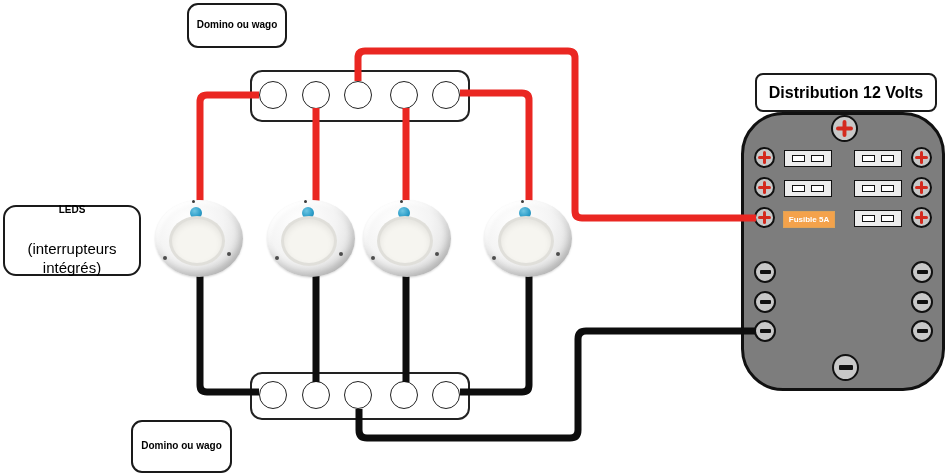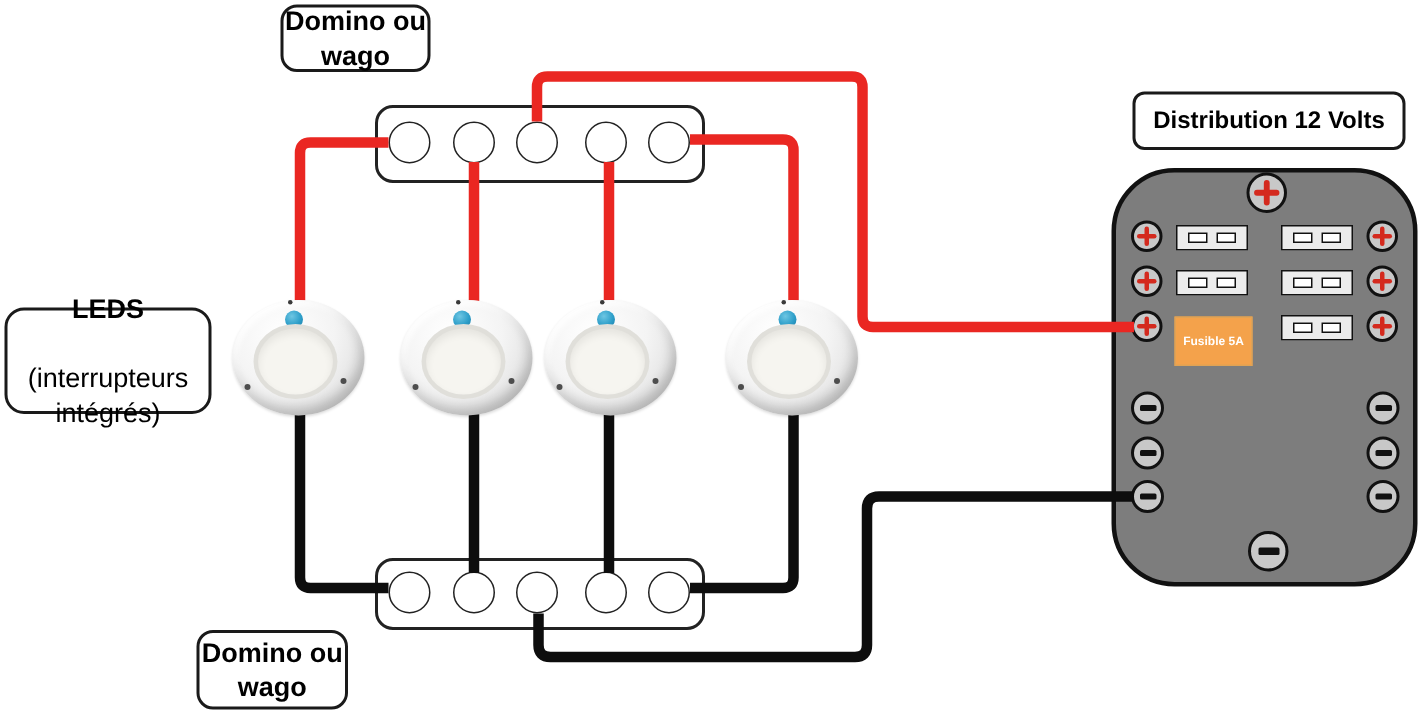--- a/index.html
+++ b/index.html
@@ -17,26 +17,26 @@
   #canvas{
     position:relative;width:947px;height:476px;background:#ffffff;
     font-family:"Liberation Sans", sans-serif;overflow:hidden;
   }
   
   .labelbox{
     position:absolute;background:#fff;border:2px solid #1a1a1a;border-radius:11px;
     display:flex;flex-direction:column;align-items:center;justify-content:center;
     text-align:center;z-index:5;box-sizing:border-box;color:#000;
   }
-  .labelbox .bold{font-weight:bold;font-size:18px;line-height:1.25;}
-  .labelbox .reg{font-weight:normal;font-size:18px;line-height:1.25;}
+  .labelbox .bold{font-weight:bold;font-size:10px;line-height:1.25;}
+  .labelbox .reg{font-weight:normal;font-size:15px;line-height:1.25;}
   #lbl-top{left:187px;top:3px;width:100px;height:45px;}
   #lbl-bottom{left:131px;top:420px;width:101px;height:53px;}
   #lbl-leds{left:3px;top:205px;width:138px;height:71px;border-radius:13px;gap:24px;}
-  #lbl-dist{left:755px;top:61px;width:182px;height:39px;border-radius:8px;}
+  #lbl-dist{left:755px;top:73px;width:182px;height:39px;border-radius:8px;}
   #lbl-dist .bold{font-size:16px;}
   
   .block{
     position:absolute;background:#fff;border:2px solid #222;border-radius:12px;
     box-sizing:border-box;z-index:2;
   }
   #block-top{left:250px;top:70px;width:220px;height:52px;}
   #block-bottom{left:250px;top:372px;width:220px;height:48px;}
   .hole{
     position:absolute;width:28px;height:28px;border-radius:50%;
@@ -83,21 +83,21 @@
   .sym-plus::after{content:"";position:absolute;top:0;left:4.75px;width:3.5px;height:13px;background:var(--plus-symbol);border-radius:1.5px;}
   .lg .sym-plus{transform:scale(1.3);}
   .sym-minus{width:11px;height:3.5px;background:var(--minus-symbol);border-radius:1px;}
   .lg .sym-minus{width:14px;height:4.5px;}
   .fuse{
     position:absolute;width:48px;height:17px;background:#ececec;border:1.5px solid #111;
     box-sizing:border-box;z-index:2;display:flex;align-items:center;justify-content:space-evenly;
   }
   .fuse .contact{width:13px;height:7px;background:#fff;border:1.5px solid #111;box-sizing:border-box;}
   #fuse-badge{
-    position:absolute;left:783px;top:211px;width:52px;height:33px;z-index:2;
+    position:absolute;left:783px;top:211px;width:52px;height:17px;z-index:2;
     background:var(--fuse-badge-bg);border:1px solid #e0a355;box-sizing:border-box;
     color:#fff;font-size:8px;font-weight:bold;display:flex;align-items:center;justify-content:center;
     font-family:"Liberation Sans", sans-serif;white-space:nowrap;
   }
 </style>
 </head>
 <body>
 
 <div id="canvas">
 

